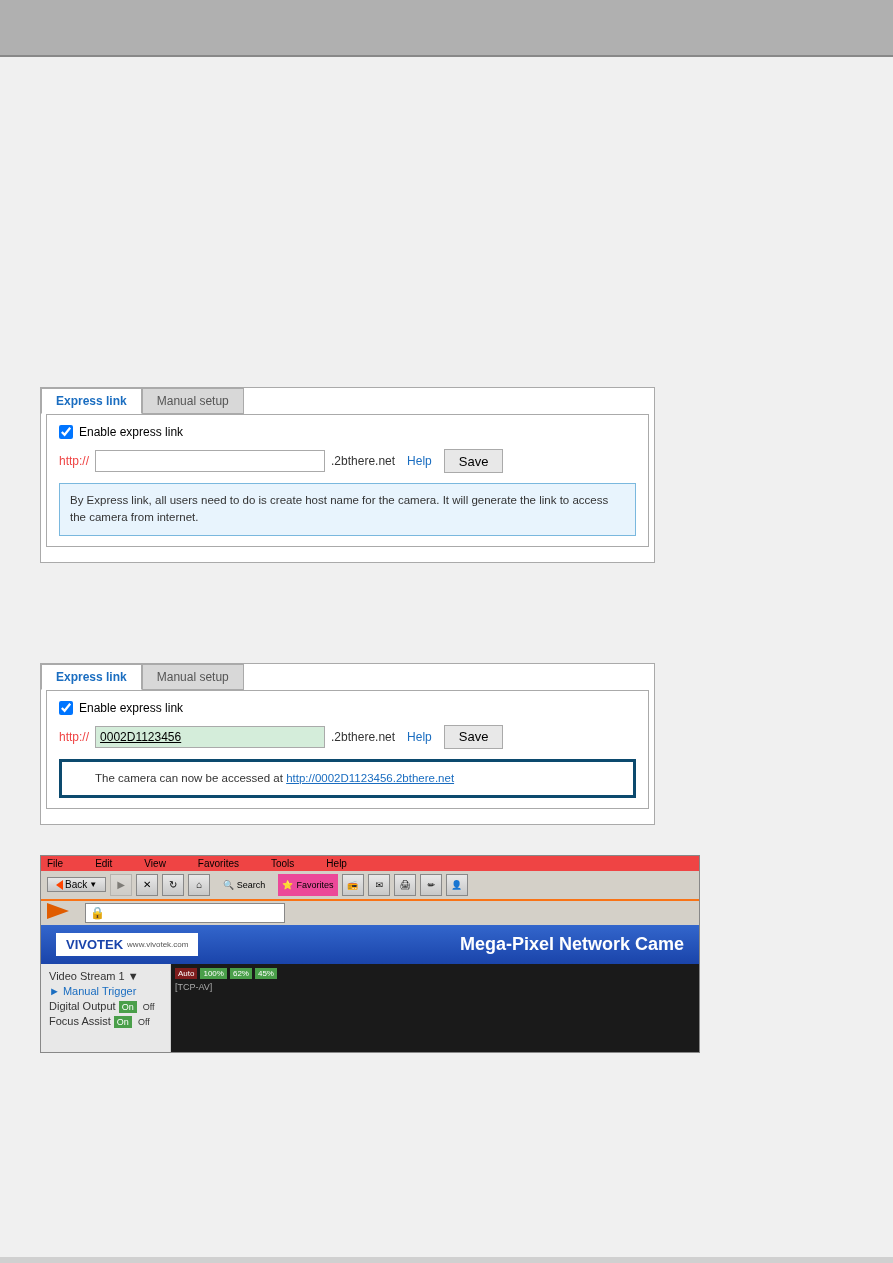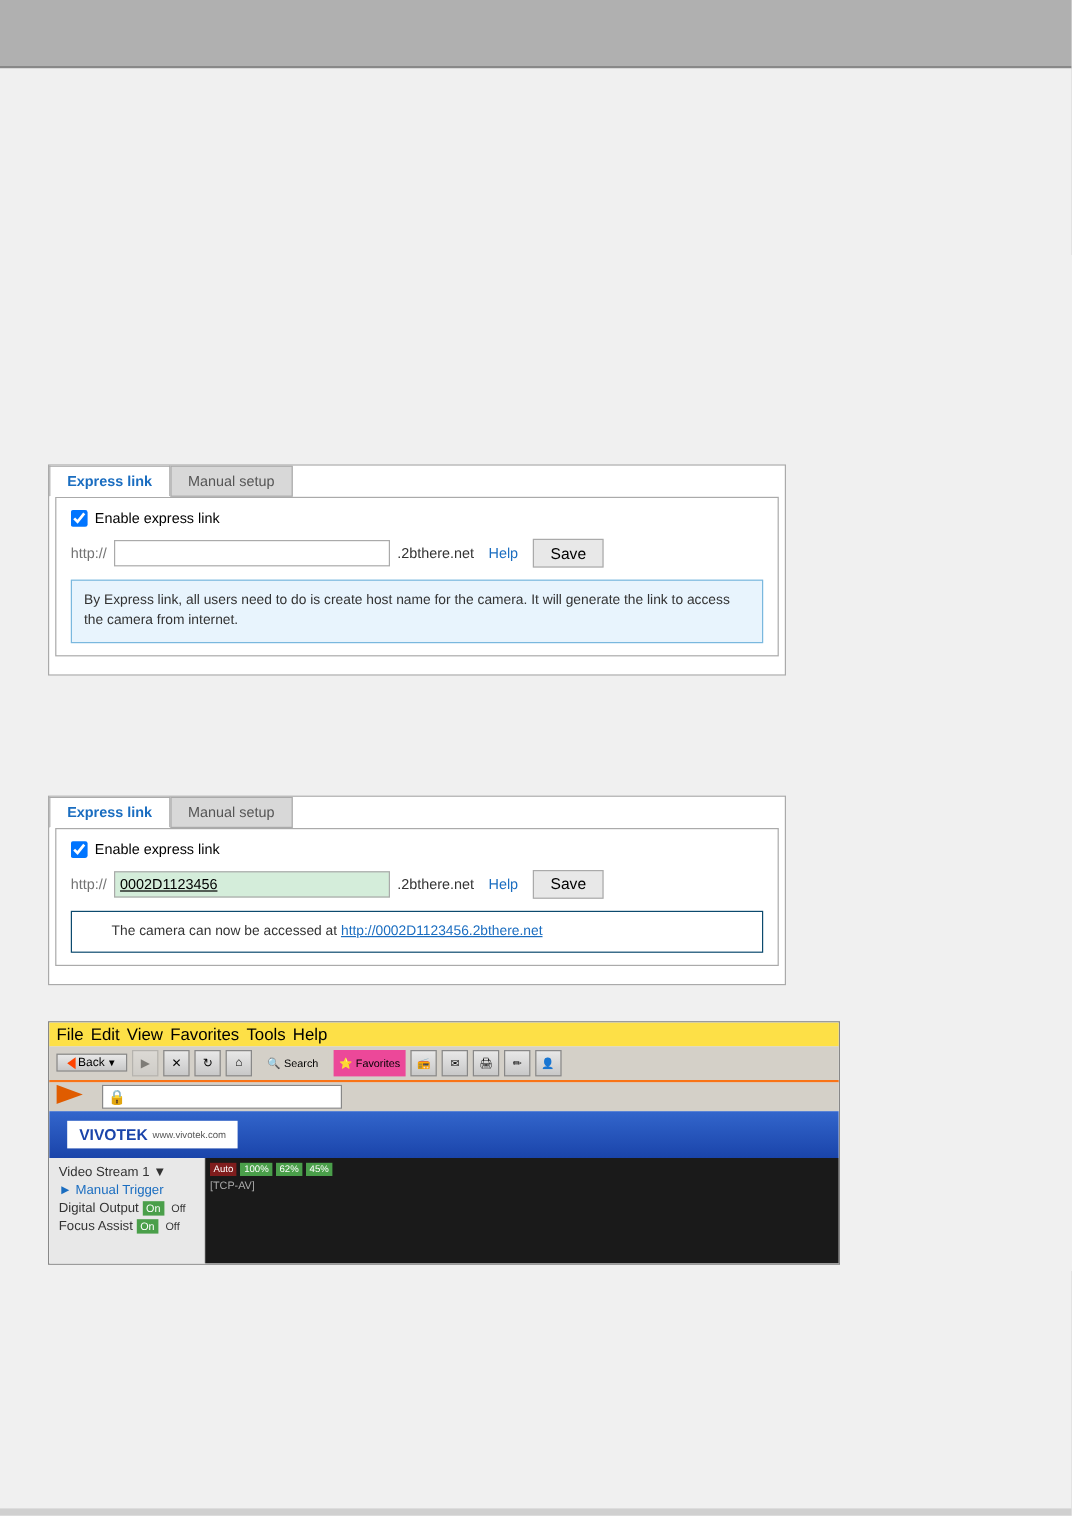--- a/index.html
+++ b/index.html
@@ -77,21 +77,21 @@
       width: 14px;
       height: 14px;
     }
     .url-row {
       display: flex;
       align-items: center;
       gap: 6px;
       margin-bottom: 10px;
     }
     .url-row .http-label {
-      color: #737373;
+      color: #ef4444;
       white-space: nowrap;
     }
     .url-row input[type="text"] {
       width: 230px;
       height: 22px;
       border: 1px solid #aaa;
       padding: 2px 4px;
       font-size: 12px;
     }
     .url-row input[type="text"].filled {
@@ -118,21 +118,21 @@
     .info-box {
       background: #e8f4fd;
       border: 1px solid #7ab8de;
       padding: 8px 10px;
       font-size: 11.5px;
       color: #333;
       line-height: 1.5;
     }
     .info-box.success {
       background: white;
-      border: 1px solid #0c4a6e;
+      border: 3px solid #0c4a6e;
       padding-left: 33px;
     }
     .success-link {
       color: #1a6dc0;
       text-decoration: underline;
     }
 
     
     .browser-screenshot {
       border: 1px solid #888;
@@ -150,25 +150,25 @@
       height: 22px;
     }
     .browser-icon {
       width: 14px;
       height: 14px;
       background: #ff6600;
       border-radius: 50%;
       display: inline-block;
     }
     .browser-menubar {
-      background: #fde047;
+      background: #ef4444;
       padding: 2px 6px;
-      font-size: 14px;
-      display: flex;
-      gap: 6px;
+      font-size: 10px;
+      display: flex;
+      gap: 32px;
     }
     .browser-toolbar {
       background: #d4d0c8;
       padding: 3px 6px;
       display: flex;
       align-items: center;
       gap: 4px;
       border-bottom: 2px solid #f97316;
     }
     .nav-btn {
@@ -376,20 +376,21 @@
         <span></span>
       </div>
     </div>
 
     <div class="camera-page">
       <div class="camera-header">
         <div class="vivotek-logo">
           <span class="vivotek-logo-text">VIVOTEK</span>
           <div style="font-size:8px; color:#555;">www.vivotek.com</div>
         </div>
+        <div class="camera-title">Mega-Pixel Network Came</div>
       </div>
       <div class="camera-body">
         <div class="camera-sidebar">
           <div class="sidebar-item">Video Stream 1 ▼</div>
           <div class="sidebar-item link">► Manual Trigger</div>
           <div class="sidebar-item">Digital Output <span style="background:#4a9f4a;color:white;padding:1px 3px;font-size:9px;">On</span> <span style="background:#e8e8e8;color:#333;padding:1px 3px;font-size:9px;">Off</span></div>
           <div class="sidebar-item">Focus Assist <span style="background:#4a9f4a;color:white;padding:1px 3px;font-size:9px;">On</span> <span style="background:#e8e8e8;color:#333;padding:1px 3px;font-size:9px;">Off</span></div>
         </div>
         <div class="camera-video">
           <div style="width:100%;">

